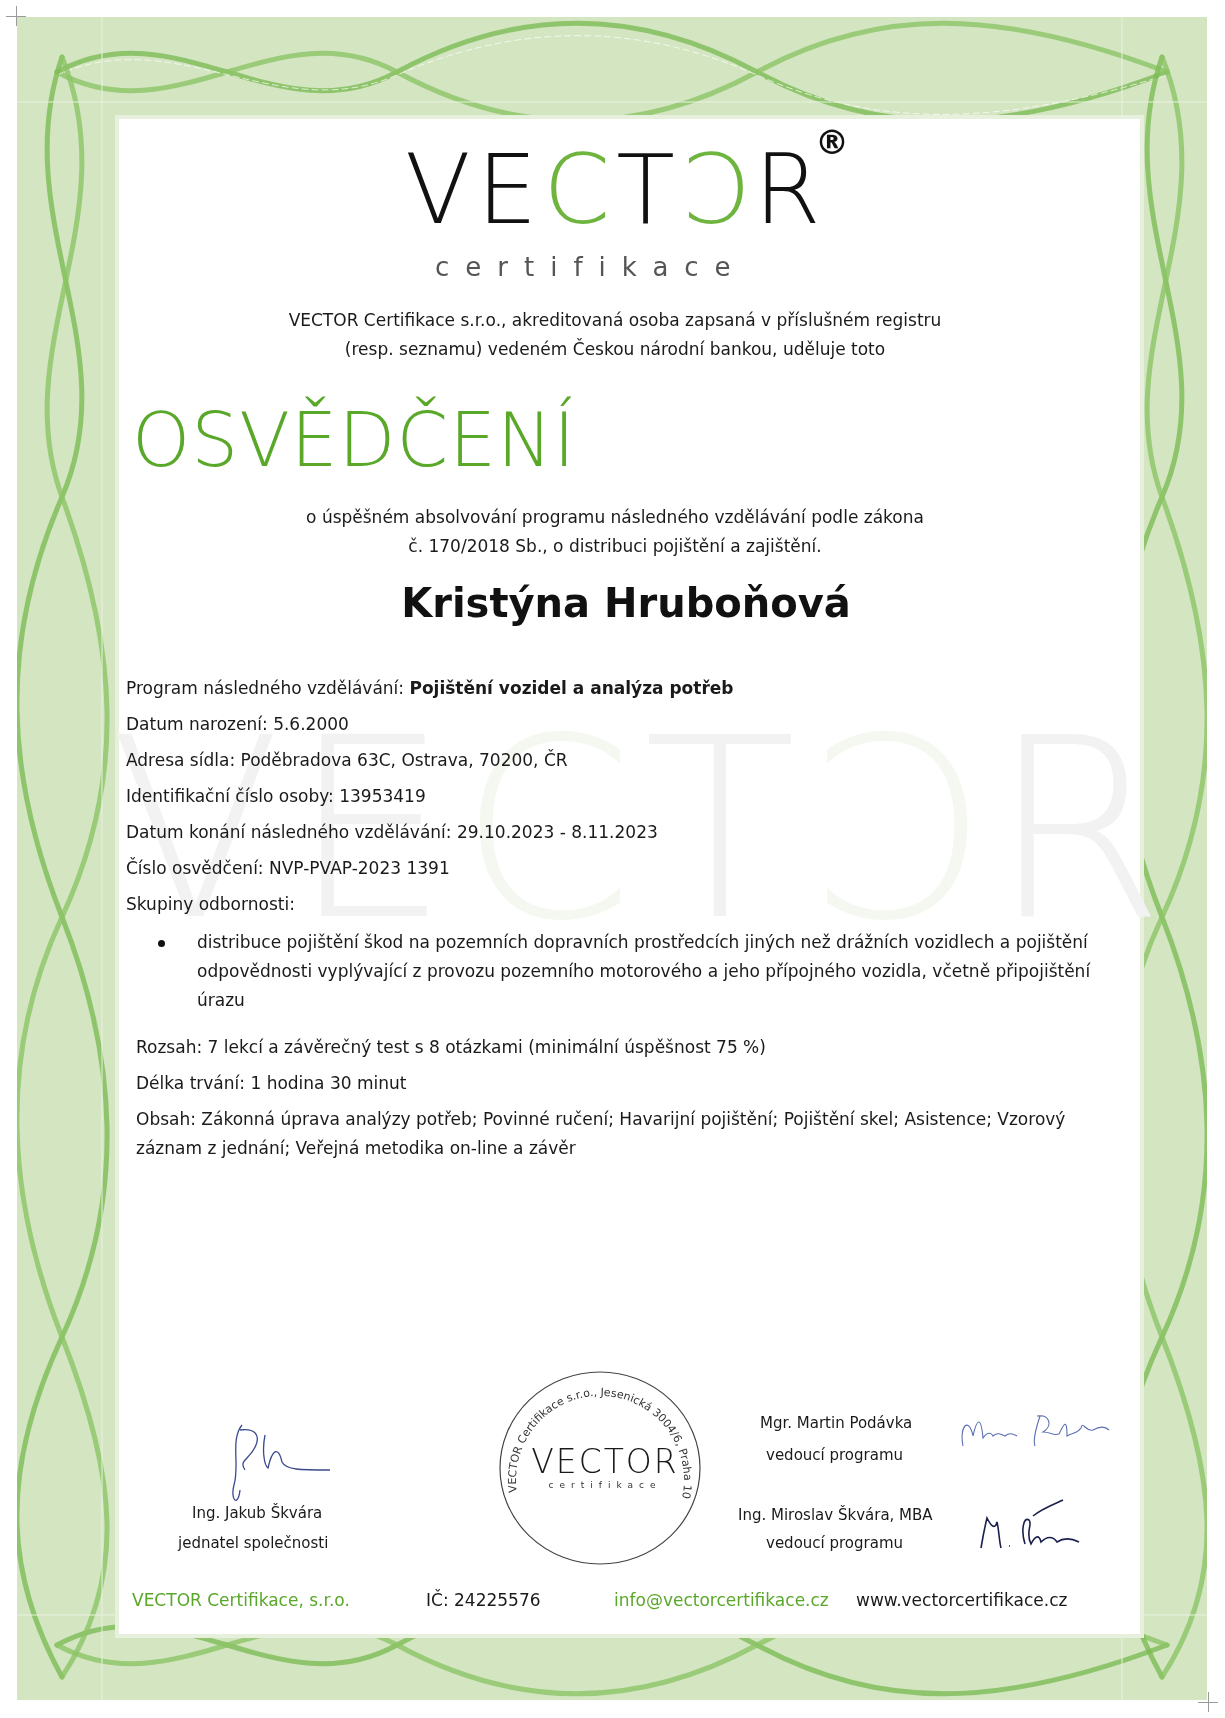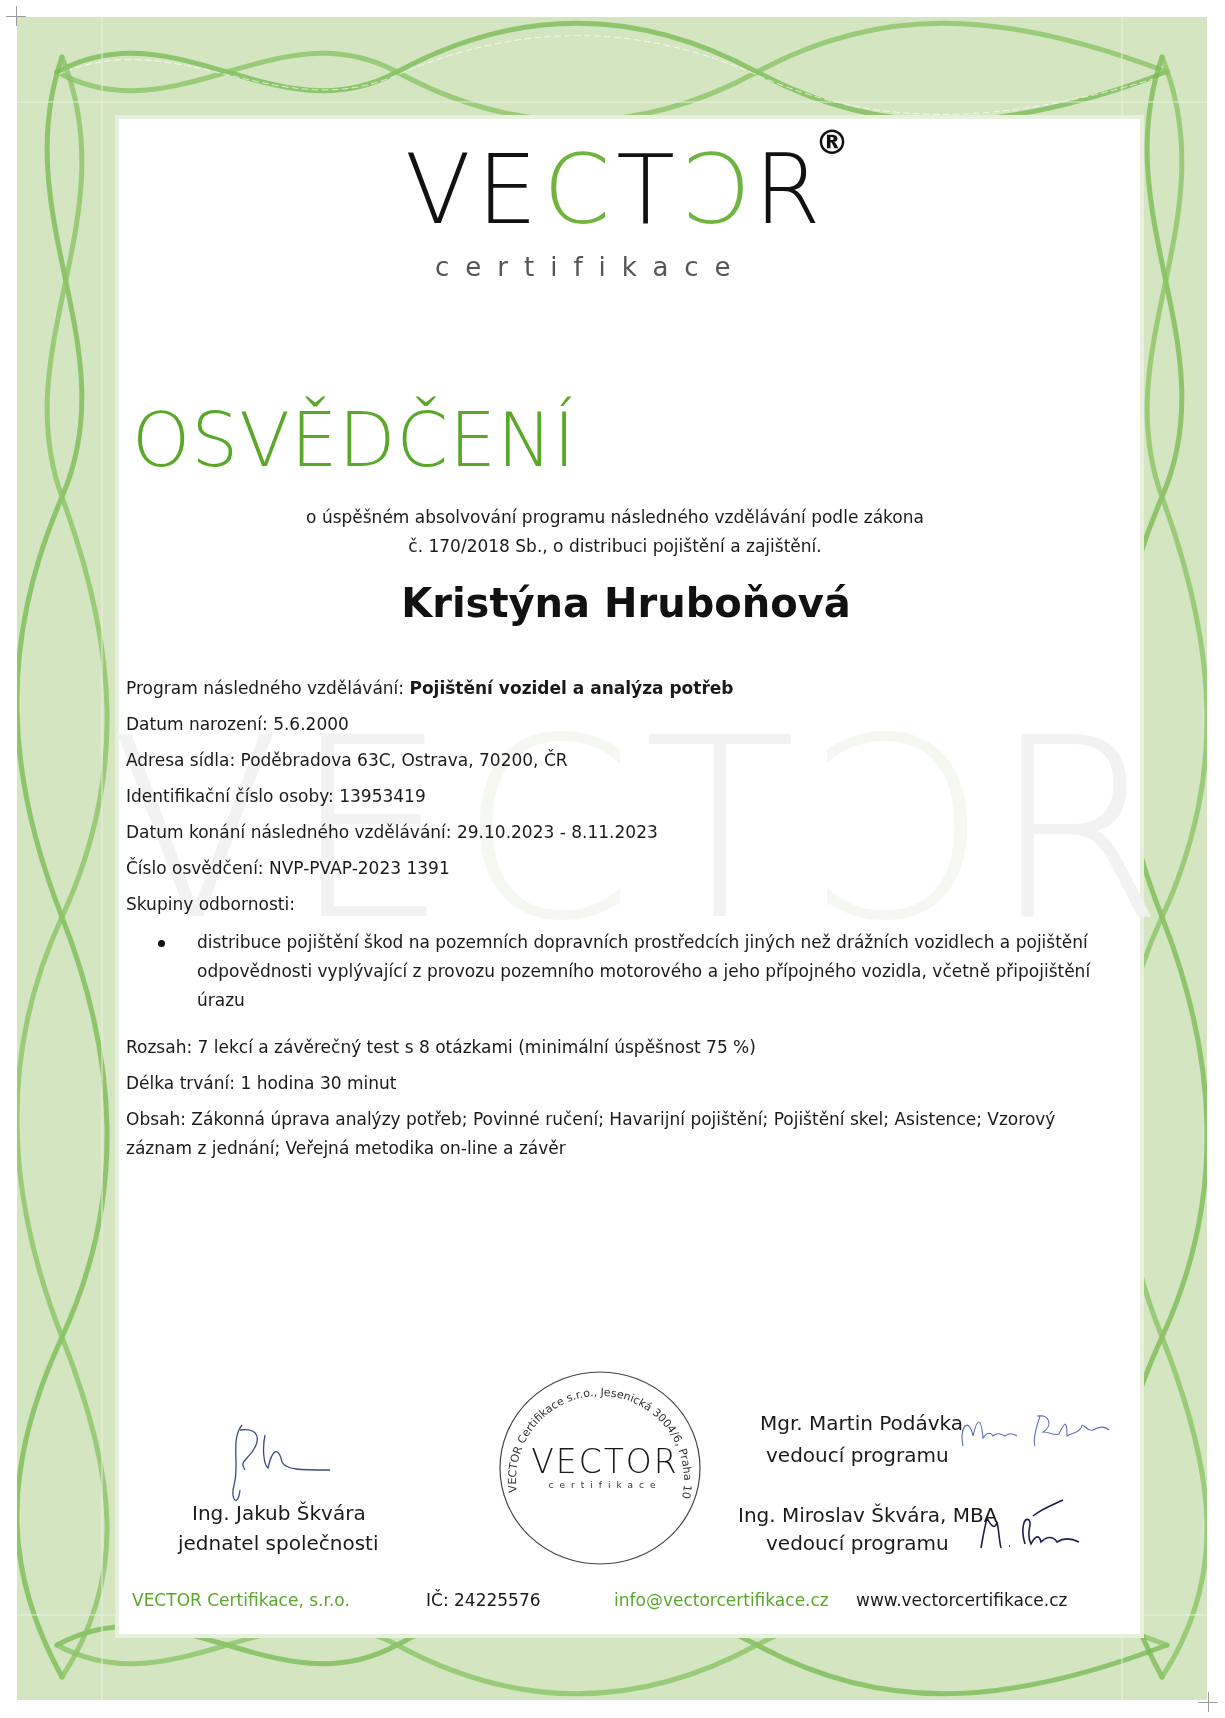--- a/index.html
+++ b/index.html
@@ -49,32 +49,32 @@
     .recipient { position: absolute; left: 120px; top: 575px; width: 990px; text-align: center;
                  font-size: 40px; font-weight: 700; color: #111; line-height: 56px; padding-left: 11px; }
 
     .details { position: absolute; left: 116px; top: 670px; width: 1000px; font-size: 17px; color: #1a1a1a; }
     .row { height: 36px; line-height: 36px; white-space: nowrap; padding-left: 10px; }
     .row b { font-weight: 700; }
     .groups { margin: 6px 0 0 0; padding: 0; list-style: none; }
     .groups li { position: relative; padding-left: 81px; line-height: 29px; white-space: normal; width: 920px; }
     .groups li::before { content: ""; position: absolute; left: 42px; top: 12px; width: 7px; height: 7px;
                          border-radius: 50%; background: #111; }
-    .after-list { margin-top: 14px; }
+    .after-list { margin-top: 14px; margin-left: 10px; }
     .wrap { white-space: normal; line-height: 29px; height: auto; padding-top: 4px; width: 1000px; }
 
     .seal { position: absolute; left: 490px; top: 1368px; width: 220px; height: 200px; }
     .seal-circle { position: absolute; left: 0; top: 0; }
     .seal-logo { position: absolute; left: 40px; top: 76px; width: 150px; text-align: center; }
     .seal-word { font-size: 33px; letter-spacing: 2px; color: #1a1a1a; line-height: 36px; font-weight: 300; }
     .seal-sub { font-size: 9px; letter-spacing: 6px; color: #333; }
 
     .sig-left { position: absolute; left: 150px; top: 1420px; width: 230px; }
     .sig-left .scribble { position: absolute; left: 70px; top: 0; }
-    .sig-name { position: absolute; font-size: 20px; line-height: 30px; text-align: center; color: #1a1a1a; white-space: nowrap; }
+    .sig-name { position: absolute; font-size: 15px; line-height: 30px; text-align: center; color: #1a1a1a; white-space: nowrap; }
 
     .sig-right-1 { position: absolute; left: 740px; top: 1408px; width: 250px; }
     .sig-right-2 { position: absolute; left: 720px; top: 1500px; width: 270px; }
 
     .footer { position: absolute; left: 118px; top: 1585px; width: 1000px; height: 30px; font-size: 17px; line-height: 30px; }
     .footer span { position: absolute; top: 0; white-space: nowrap; }
     .f1 { left: 14px; color: #5aa82a; }
     .f2 { left: 308px; color: #1a1a1a; }
     .f3 { left: 496px; color: #5aa82a; }
     .f4 { left: 738px; color: #1a1a1a; }
@@ -113,20 +113,24 @@
 
 <div class="watermark"><span>VE</span><span class="g">C</span><span>T</span><span class="g">Ↄ</span><span>R</span></div>
 
 <div class="content">
   <div class="logo">
     <div class="logo-word"><span>VE</span><span class="g">C</span><span>T</span><span class="g">Ↄ</span><span>R</span></div>
     <div class="logo-reg">®</div>
     <div class="logo-sub">certifikace</div>
   </div>
 
+  <div class="intro">
+    <div>VECTOR Certifikace s.r.o., akreditovaná osoba zapsaná v příslušném registru</div>
+    <div>(resp. seznamu) vedeném Českou národní bankou, uděluje toto</div>
+  </div>
 
   <div class="title">OSVĚDČENÍ</div>
 
   <div class="subtitle">
     <div>o úspěšném absolvování programu následného vzdělávání podle zákona</div>
     <div>č. 170/2018 Sb., o distribuci pojištění a zajištění.</div>
   </div>
 
   <div class="recipient">Kristýna Hruboňová</div>
 

